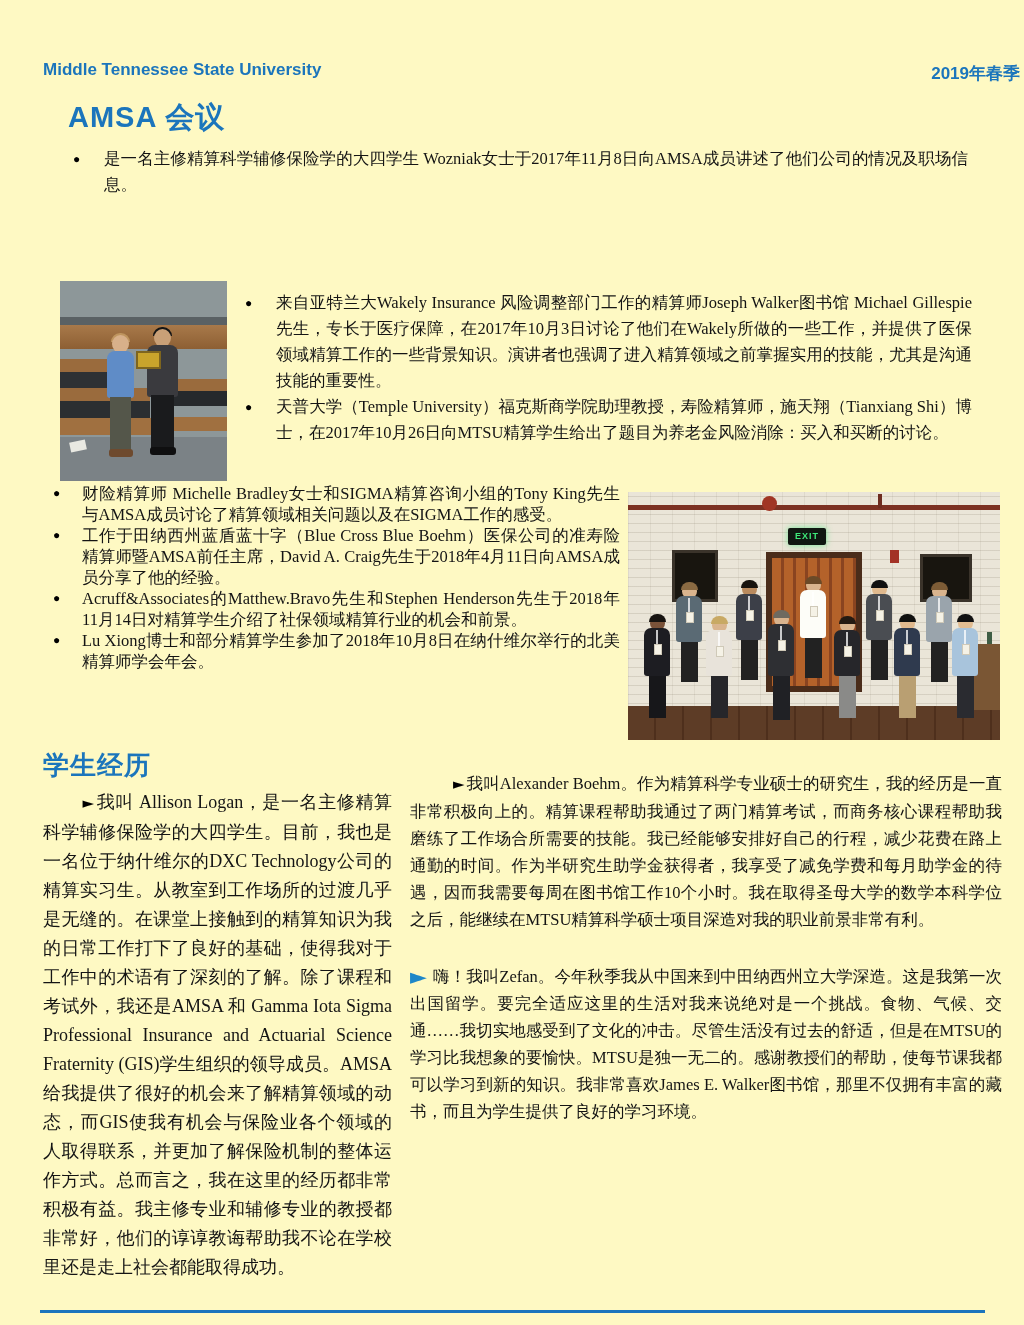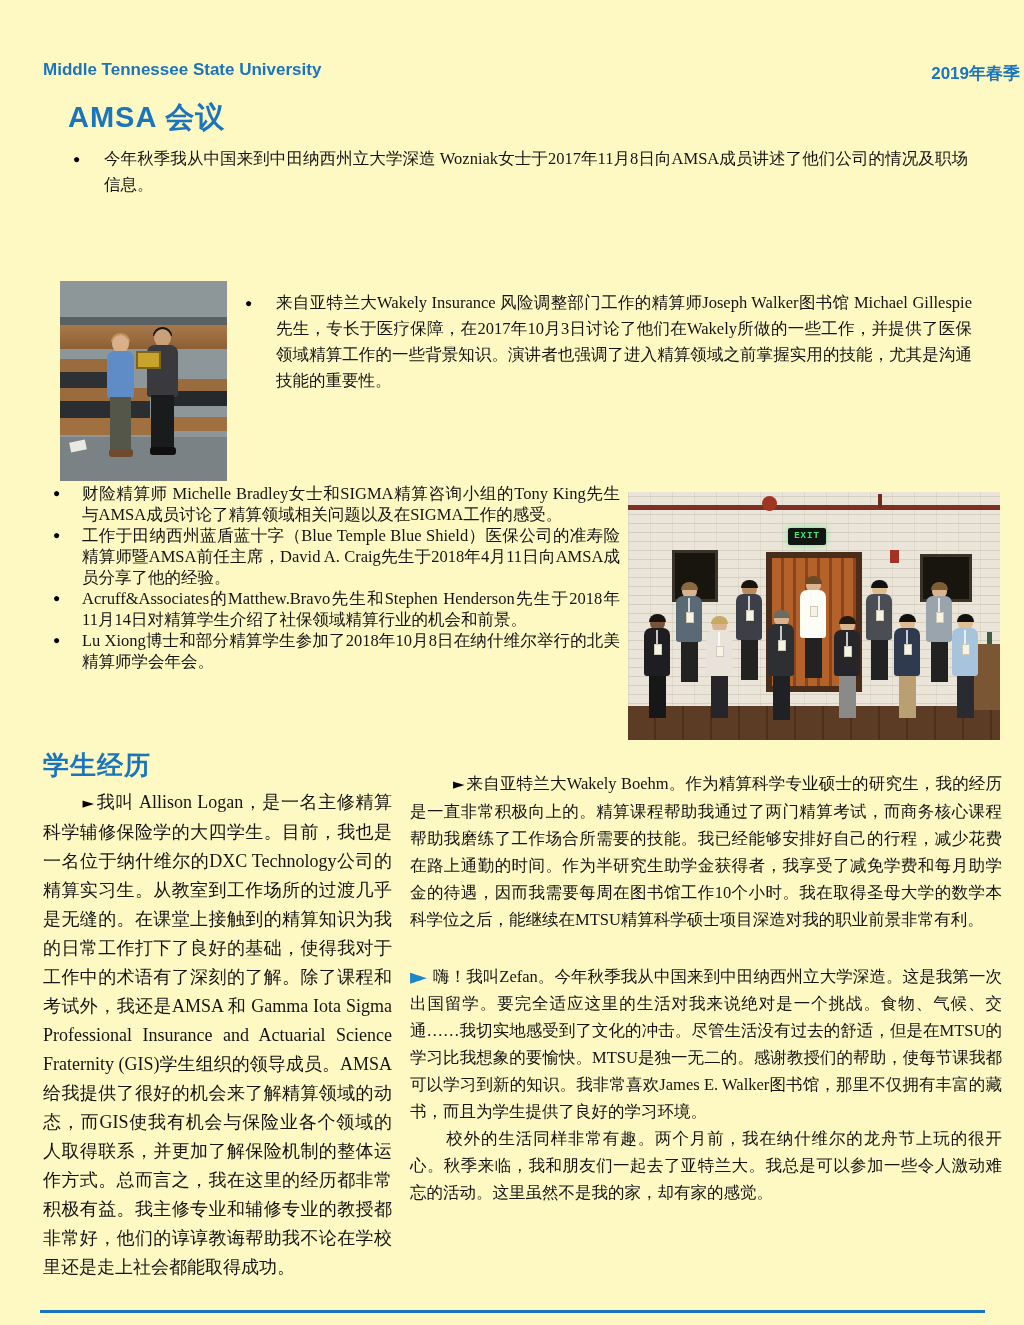--- a/index.html
+++ b/index.html
@@ -70,21 +70,21 @@
   .photo2{position:absolute;left:628px;top:492px;width:372px;height:248px;overflow:hidden;
     background:
       repeating-linear-gradient(0deg, rgba(120,110,90,.18) 0 1px, transparent 1px 9px),
       repeating-linear-gradient(90deg, rgba(120,110,90,.10) 0 1px, transparent 1px 22px),
       #eae5d8;}
   .photo2 > div{position:absolute;}
   .p2-pipe{left:0;top:13px;width:100%;height:5px;background:#7c3122;}
   .p2-valve{left:134px;top:4px;width:15px;height:15px;border-radius:50%;background:#a03524;}
   .p2-pipe2{left:250px;top:2px;width:4px;height:14px;background:#6e2c1f;}
   .p2-exit{left:160px;top:36px;width:38px;height:17px;background:#101712;border-radius:2px;
-    font-family:Liberation Mono, monospace;font-weight:bold;font-size:9px;line-height:17px;
+    font-family:Liberation Sans, sans-serif;font-weight:bold;font-size:9px;line-height:17px;
     text-align:center;color:#3ee879;letter-spacing:1px;box-shadow:0 0 6px rgba(62,232,121,.7);}
   .p2-door{left:138px;top:60px;width:84px;height:128px;border:6px solid #4a2c1a;
     background:repeating-linear-gradient(90deg,#b4622a 0 9px,#8a4420 9px 12px);}
   .p2-frameL{left:44px;top:58px;width:40px;height:46px;background:#18150f;border:3px solid #3a332a;}
   .p2-frameR{left:292px;top:62px;width:46px;height:42px;background:#18150f;border:3px solid #3a332a;}
   .p2-alarm{left:262px;top:58px;width:9px;height:13px;background:#a33226;}
   .p2-floor{left:0;bottom:0;width:100%;height:34px;
     background:repeating-linear-gradient(90deg,#5d3c26 0 26px,#4e2f1c 26px 28px);}
   .p2-counter{right:0;bottom:30px;width:26px;height:66px;background:#7a5634;}
   .p2-bottle{right:8px;bottom:96px;width:5px;height:12px;background:#3f5d45;}
@@ -102,21 +102,21 @@
 <body>
 
 <div class="page">
 
   <div class="hdr-left">Middle Tennessee State University</div>
   <div class="hdr-right">2019年春季</div>
 
   <h1 class="amsa-title">AMSA 会议</h1>
 
   <ul class="bullets bullets-top">
-    <li>今年秋季我从中国来到中田纳西州立大学深造 Wozniak女士于2017年11月8日向AMSA成员讲述了他们公司的情况及职场信息。</li>
+    <li>是一名主修精算科学辅修保险学的大四学生 Wozniak女士于2017年11月8日向AMSA成员讲述了他们公司的情况及职场信息。</li>
   </ul>
 
   <div class="photo1">
     <div class="p1-rail"></div>
     <div class="p1-woodband"></div>
     <div class="p1-tier1"></div>
     <div class="p1-chairs1"></div>
     <div class="p1-tier2"></div>
     <div class="p1-chairs2"></div>
     <div class="p1-tier3"></div>
@@ -137,25 +137,26 @@
       <i class="hr"></i>
         <i class="hd"></i>
         <i class="to"></i>
         <i class="lg"></i>
         <i class="sh"></i>
     </div>
   </div>
 
   <ul class="bullets bullets-mid">
     <li>来自亚特兰大Wakely Insurance 风险调整部门工作的精算师Joseph Walker图书馆 Michael Gillespie先生，专长于医疗保障，在2017年10月3日讨论了他们在Wakely所做的一些工作，并提供了医保领域精算工作的一些背景知识。演讲者也强调了进入精算领域之前掌握实用的技能，尤其是沟通技能的重要性。</li>
+    <li>天普大学（Temple University）福克斯商学院助理教授，寿险精算师，施天翔（Tianxiang Shi）博士，在2017年10月26日向MTSU精算学生给出了题目为养老金风险消除：买入和买断的讨论。</li>
   </ul>
 
   <ul class="bullets bullets-bottom">
     <li>财险精算师 Michelle Bradley女士和SIGMA精算咨询小组的Tony King先生与AMSA成员讨论了精算领域相关问题以及在SIGMA工作的感受。</li>
-    <li>工作于田纳西州蓝盾蓝十字（Blue Temple Blue Shield）医保公司的准寿险精算师暨AMSA前任主席，David A. Craig先生于2018年4月11日向AMSA成员分享了他的经验。</li>
+    <li>工作于田纳西州蓝盾蓝十字（Blue Cross Blue Boehm）医保公司的准寿险精算师暨AMSA前任主席，David A. Craig先生于2018年4月11日向AMSA成员分享了他的经验。</li>
     <li>Acruff&amp;Associates的Matthew.Bravo先生和Stephen Henderson先生于2018年11月14日对精算学生介绍了社保领域精算行业的机会和前景。</li>
     <li>Lu Xiong博士和部分精算学生参加了2018年10月8日在纳什维尔举行的北美精算师学会年会。</li>
   </ul>
 
   <div class="photo2">
     <div class="p2-pipe"></div>
     <div class="p2-valve"></div>
     <div class="p2-pipe2"></div>
     <div class="p2-exit">EXIT</div>
     <div class="p2-door"></div>
@@ -222,20 +223,19 @@
       </div>
   </div>
 
   <h2 class="students-title">学生经历</h2>
 
   <div class="col-left">
     <p><span class="arrow-black">►</span><span>我叫 Allison Logan，是一名主修精算科学辅修保险学的大四学生。目前，我也是一名位于纳什维尔的DXC Technology公司的精算实习生。从教室到工作场所的过渡几乎是无缝的。在课堂上接触到的精算知识为我的日常工作打下了良好的基础，使得我对于工作中的术语有了深刻的了解。除了课程和考试外，我还是AMSA 和 Gamma Iota Sigma Professional Insurance and Actuarial Science Fraternity (GIS)学生组织的领导成员。AMSA给我提供了很好的机会来了解精算领域的动态，而GIS使我有机会与保险业各个领域的人取得联系，并更加了解保险机制的整体运作方式。总而言之，我在这里的经历都非常积极有益。我主修专业和辅修专业的教授都非常好，他们的谆谆教诲帮助我不论在学校里还是走上社会都能取得成功。</span></p>
   </div>
 
   <div class="col-right">
-    <p class="p-alex"><span class="arrow-black">►</span><span>来自亚特兰大Wakely Boehm。作为精算科学专业硕士的研究生，我的经历是一直非常积极向上的。精算课程帮助我通过了两门精算考试，而商务核心课程帮助我磨练了工作场合所需要的技能。我已经能够安排好自己的行程，减少花费在路上通勤的时间。作为半研究生助学金获得者，我享受了减免学费和每月助学金的待遇，因而我需要每周在图书馆工作10个小时。我在取得圣母大学的数学本科学位之后，能继续在MTSU精算科学硕士项目深造对我的职业前景非常有利。</span></p>
+    <p class="p-alex"><span class="arrow-black">►</span><span>我叫Alexander Boehm。作为精算科学专业硕士的研究生，我的经历是一直非常积极向上的。精算课程帮助我通过了两门精算考试，而商务核心课程帮助我磨练了工作场合所需要的技能。我已经能够安排好自己的行程，减少花费在路上通勤的时间。作为半研究生助学金获得者，我享受了减免学费和每月助学金的待遇，因而我需要每周在图书馆工作10个小时。我在取得圣母大学的数学本科学位之后，能继续在MTSU精算科学硕士项目深造对我的职业前景非常有利。</span></p>
     <p class="p-zefan"><span class="arrow-blue">►</span><span>嗨！我叫Zefan。今年秋季我从中国来到中田纳西州立大学深造。这是我第一次出国留学。要完全适应这里的生活对我来说绝对是一个挑战。食物、气候、交通……我切实地感受到了文化的冲击。尽管生活没有过去的舒适，但是在MTSU的学习比我想象的要愉快。MTSU是独一无二的。感谢教授们的帮助，使每节课我都可以学习到新的知识。我非常喜欢James E. Walker图书馆，那里不仅拥有丰富的藏书，而且为学生提供了良好的学习环境。</span></p>
-    <p class="p-zefan2">校外的生活同样非常有趣。两个月前，我在纳什维尔的龙舟节上玩的很开心。秋季来临，我和朋友们一起去了亚特兰大。我总是可以参加一些令人激动难忘的活动。这里虽然不是我的家，却有家的感觉。</p>
   </div>
 
   <div class="bottom-rule"></div>
 
 </div>
 
 </body></html>

